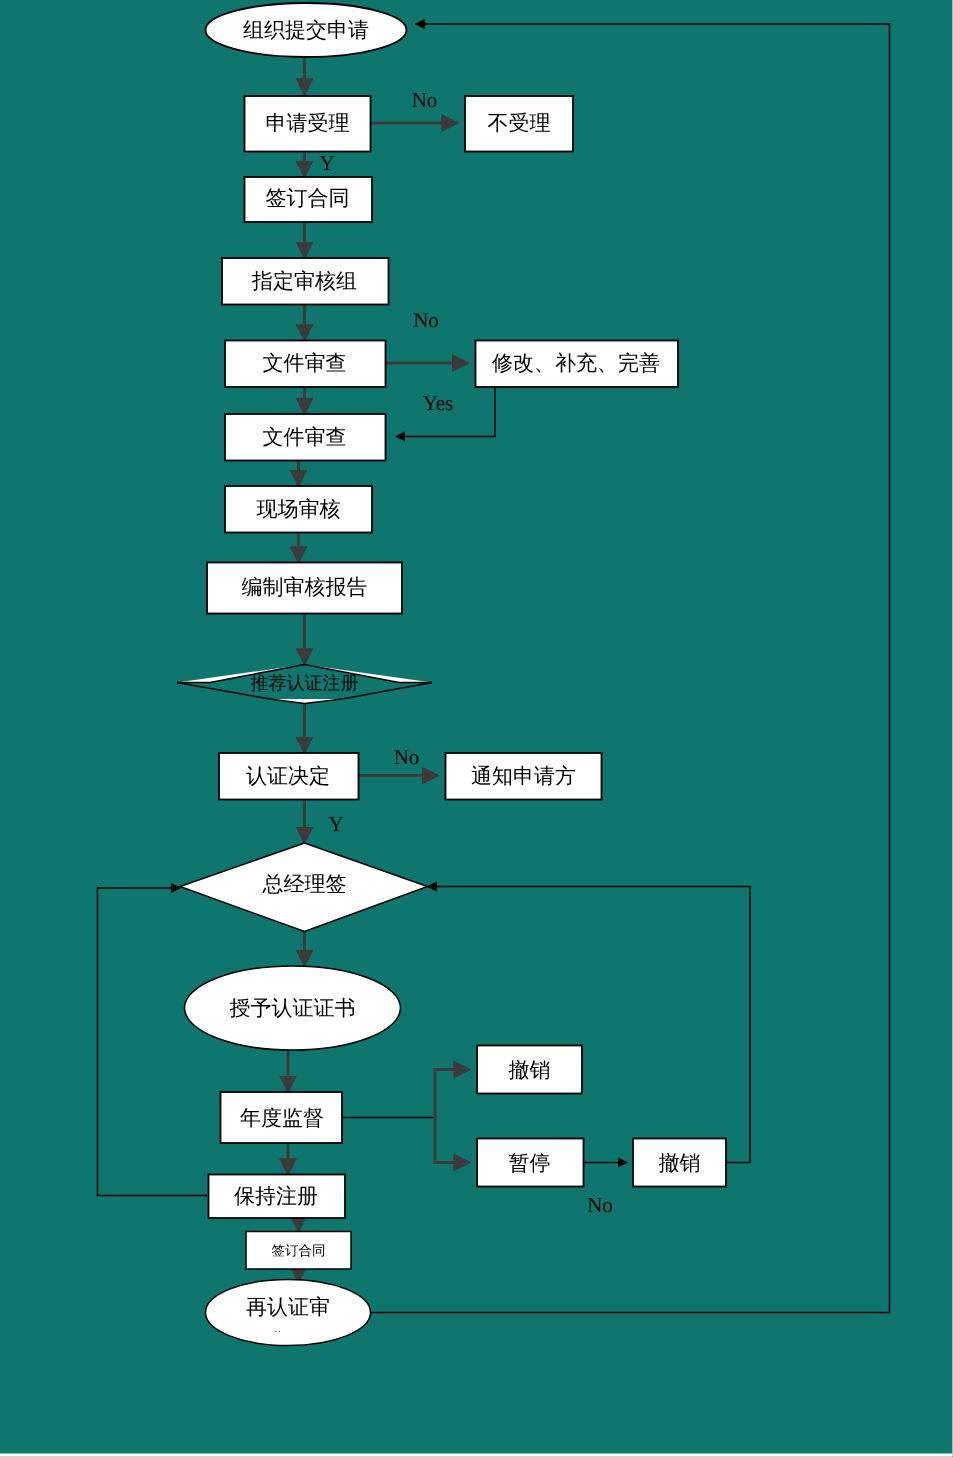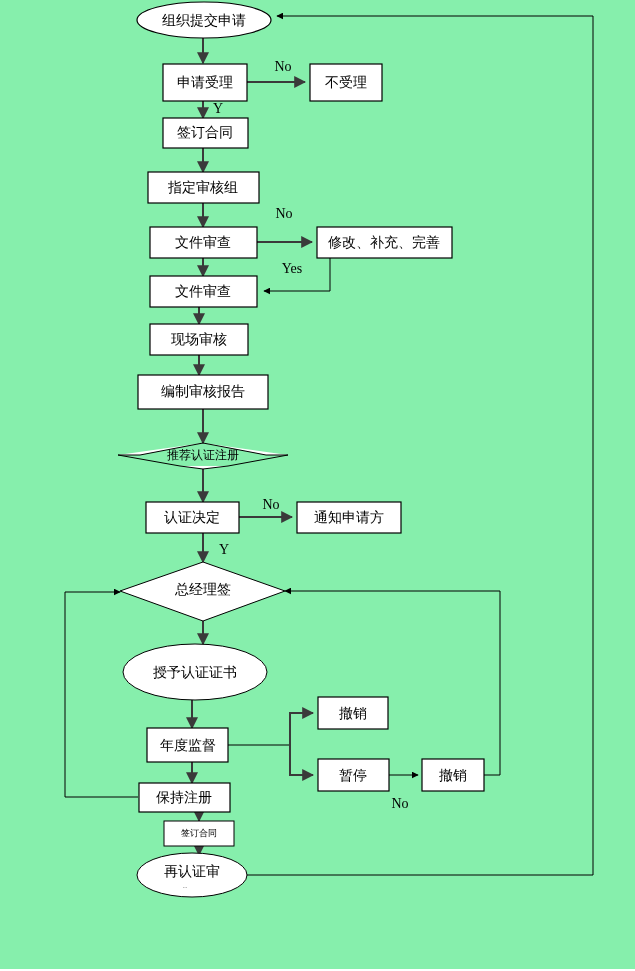--- a/index.html
+++ b/index.html
@@ -1,18 +1,18 @@
 <!DOCTYPE html>
 <html><head>
 <meta charset="utf-8">
 <style>
   html,body{margin:0;padding:0;background:#ffffff;}
   body{width:635px;height:971px;overflow:hidden;
        font-family:"Liberation Sans","DejaVu Sans",sans-serif;}
-  #flow-root{position:relative;width:635px;height:969px;background:#86efac;}
+  #flow-root{position:relative;width:635px;height:969px;background:#0f766e;}
   svg{display:block;}
   .shape{fill:#ffffff;stroke:#000000;stroke-width:1.2;}
   .shape-thin{fill:#ffffff;stroke:#000000;stroke-width:1;}
   .conn{stroke:#3a3a3a;stroke-width:2;fill:none;}
   .conn-thin{stroke:#000000;stroke-width:1;fill:none;}
   .node-text{font-family:"Liberation Sans","DejaVu Sans",sans-serif;
              font-size:14px;fill:#000;text-anchor:middle;dominant-baseline:middle;}
   .node-text-sm{font-size:9px;}
   .edge-label{font-family:"Liberation Serif","DejaVu Serif",serif;
               font-size:14px;fill:#000;text-anchor:middle;dominant-baseline:middle;}

